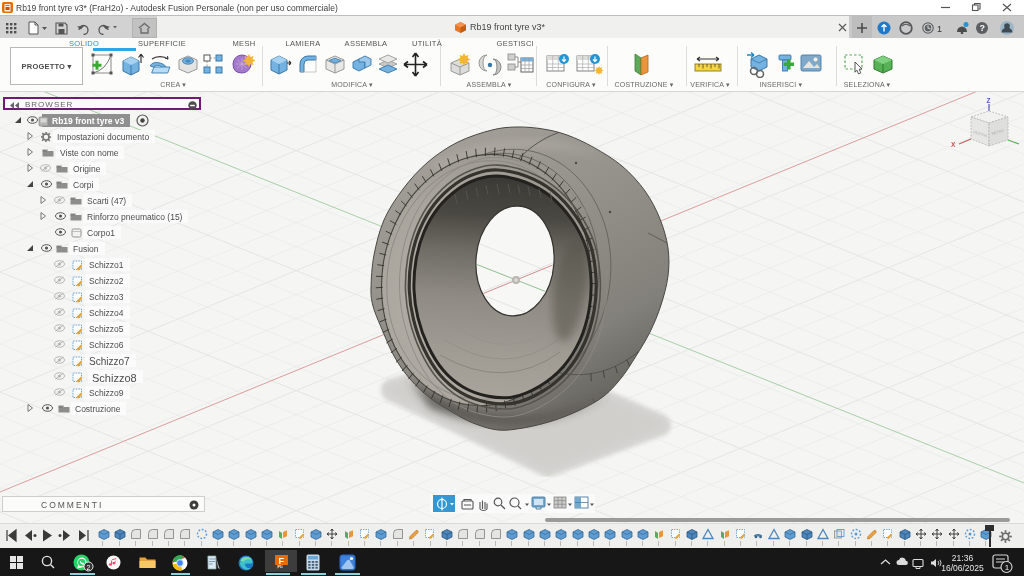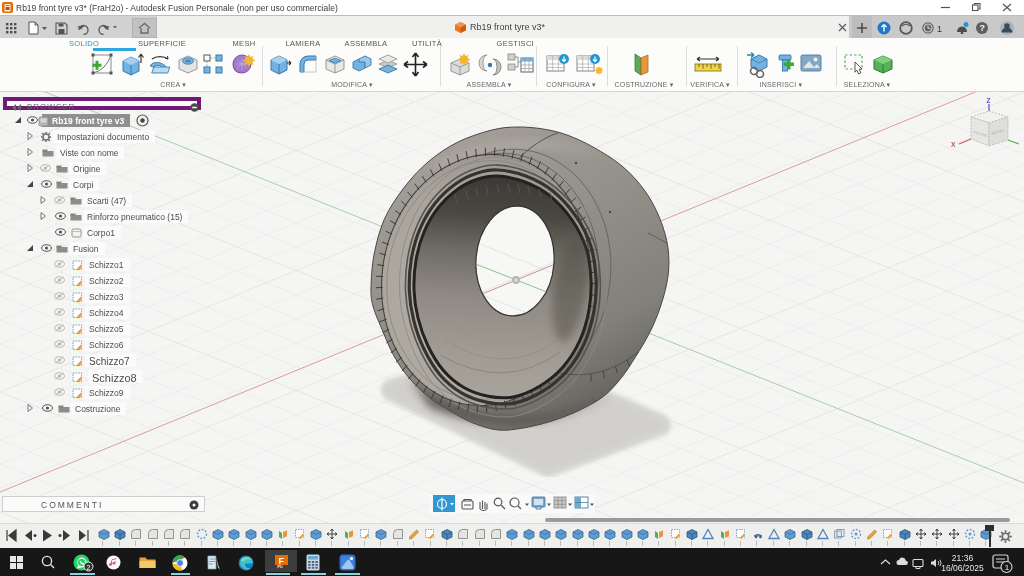--- a/index.html
+++ b/index.html
@@ -76,20 +76,21 @@
       <rect x="83.8" y="11" width="2.4" height="2" fill="#4a4c4e"></rect>
       <circle cx="89" cy="3.5" r="2.5" fill="#2196d3"></circle>
       <circle cx="105" cy="7" r="6" fill="#5c5f61"></circle>
       <text x="102.4" y="10.4" font-size="9" font-weight="bold" fill="#fff" font-family="Liberation Sans">?</text>
       <circle cx="130" cy="7" r="7" fill="#9fb6c6"></circle>
       <circle cx="130" cy="5" r="2.8" fill="#3e4a54"></circle>
       <path d="M124.5,11.5 a5.5,5 0 0 1 11,0 z" fill="#3e4a54"></path>
     </svg>
   </div>
 <div class="abs" style="left:0;top:38px;width:1024px;height:54px;background:#fcfcfb;border-bottom:1px solid #d6d6d6">
+    <div class="abs" style="left:10px;top:9px;width:73px;height:38px;background:#fff;border:1px solid #b8b8b8;font-size:7.5px;font-weight:bold;color:#4a4a4a;text-align:center;line-height:38px;letter-spacing:0.2px">PROGETTO ▾</div>
     <div class="abs" style="left:69px;top:1px;width:90px;text-align:left;font-size:7.5px;color:#2196d3;letter-spacing:0.3px">SOLIDO</div>
     <div class="abs" style="left:138px;top:1px;width:90px;text-align:left;font-size:7.5px;color:#555;letter-spacing:0.3px">SUPERFICIE</div>
     <div class="abs" style="left:199px;top:1px;width:90px;text-align:center;font-size:7.5px;color:#555;letter-spacing:0.3px">MESH</div>
     <div class="abs" style="left:258px;top:1px;width:90px;text-align:center;font-size:7.5px;color:#555;letter-spacing:0.3px">LAMIERA</div>
     <div class="abs" style="left:321px;top:1px;width:90px;text-align:center;font-size:7.5px;color:#555;letter-spacing:0.3px">ASSEMBLA</div>
     <div class="abs" style="left:382px;top:1px;width:90px;text-align:center;font-size:7.5px;color:#555;letter-spacing:0.3px">UTILITÀ</div>
     <div class="abs" style="left:444px;top:1px;width:90px;text-align:right;font-size:7.5px;color:#555;letter-spacing:0.3px">GESTISCI</div>
     <div class="abs" style="left:93px;top:10px;width:43px;height:3px;background:#2ba8e0"></div>
     <div class="abs" style="left:123px;top:43px;width:100px;text-align:center;font-size:7px;color:#666;letter-spacing:0.2px">CREA ▾</div>
     <div class="abs" style="left:302px;top:43px;width:100px;text-align:center;font-size:7px;color:#666;letter-spacing:0.2px">MODIFICA ▾</div>
@@ -540,21 +541,21 @@
     <polygon points="971,25 989,31 989,54 971,47" fill="#e6e6e5" stroke="#b0b0af" stroke-width="0.8" stroke-dasharray="1.8,1.4"></polygon>
     <polygon points="989,31 1008,25 1008,48 989,54" fill="#dededd" stroke="#b0b0af" stroke-width="0.8" stroke-dasharray="1.8,1.4"></polygon>
     <text x="973" y="41" font-size="3.6" fill="#aaaaa9" transform="rotate(17 973 41)">DESTRA</text>
     <text x="992" y="43" font-size="3.6" fill="#aaaaa9" transform="rotate(-16 992 43)">RETRO</text>
     <line x1="989" y1="19" x2="989" y2="12" stroke="#6a6ac8" stroke-width="1.4"></line>
     <text x="986.5" y="11" font-size="6.5" font-weight="bold" fill="#5555c0">Z</text>
     <line x1="971" y1="47" x2="959" y2="52" stroke="#cc5a5a" stroke-width="1.2"></line>
     <text x="951" y="55" font-size="6.5" font-weight="bold" fill="#c05555">X</text>
     <line x1="1008" y1="48" x2="1019" y2="52" stroke="#55b055" stroke-width="1.2"></line>
   </svg>
-<div class="abs" style="left:3px;top:97px;width:198px;height:13px;background:#fafafa;border:4px solid #701a75">
+<div class="abs" style="left:3px;top:97px;width:198px;height:13px;background:#fafafa;border:2px solid #701a75">
     <svg class="ico" style="left:5px;top:3px" width="10" height="7">
       <path d="M4,0 L0,3.5 L4,7 Z M9,0 L5,3.5 L9,7 Z" fill="#666"></path>
     </svg>
     <div class="abs" style="left:20px;top:1px;font-size:8px;color:#666;letter-spacing:1px">BROWSER</div>
     <svg class="ico" style="left:183px;top:2px" width="9" height="9">
       <circle cx="4.5" cy="4.5" r="4.2" fill="#4d4d4d"></circle>
       <rect x="2.2" y="3.8" width="4.6" height="1.4" fill="#fff"></rect>
     </svg>
   </div>
 <div class="abs" style="left:0;top:115px;width:230px;height:13px">

